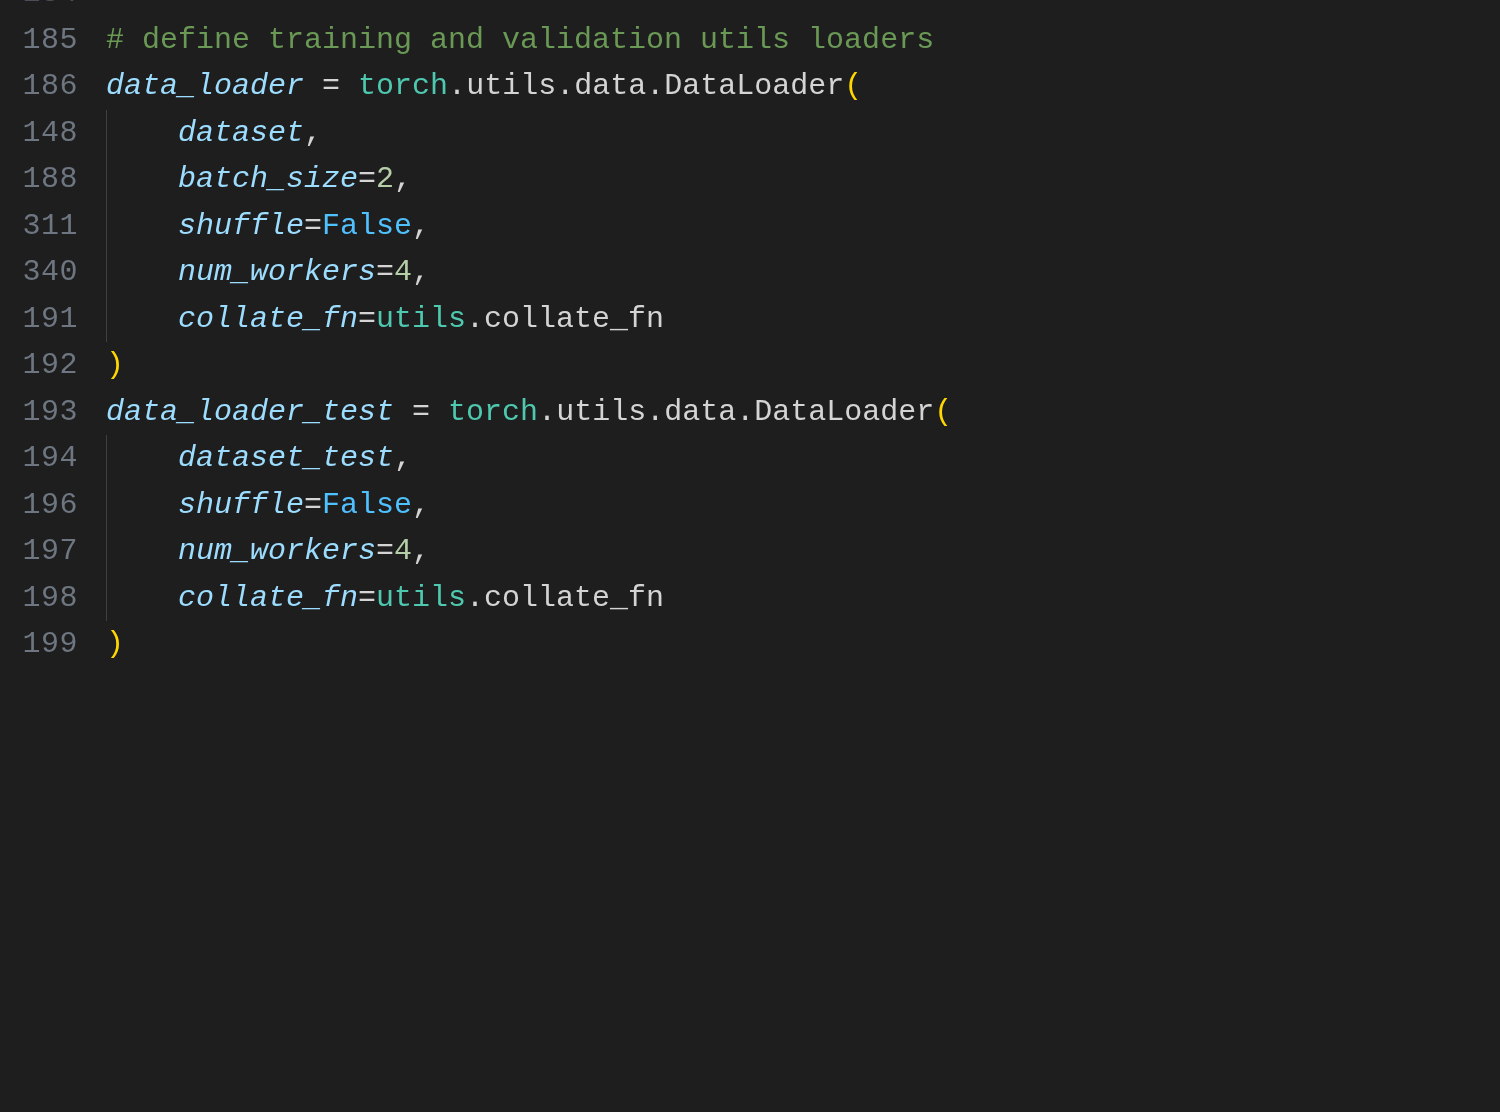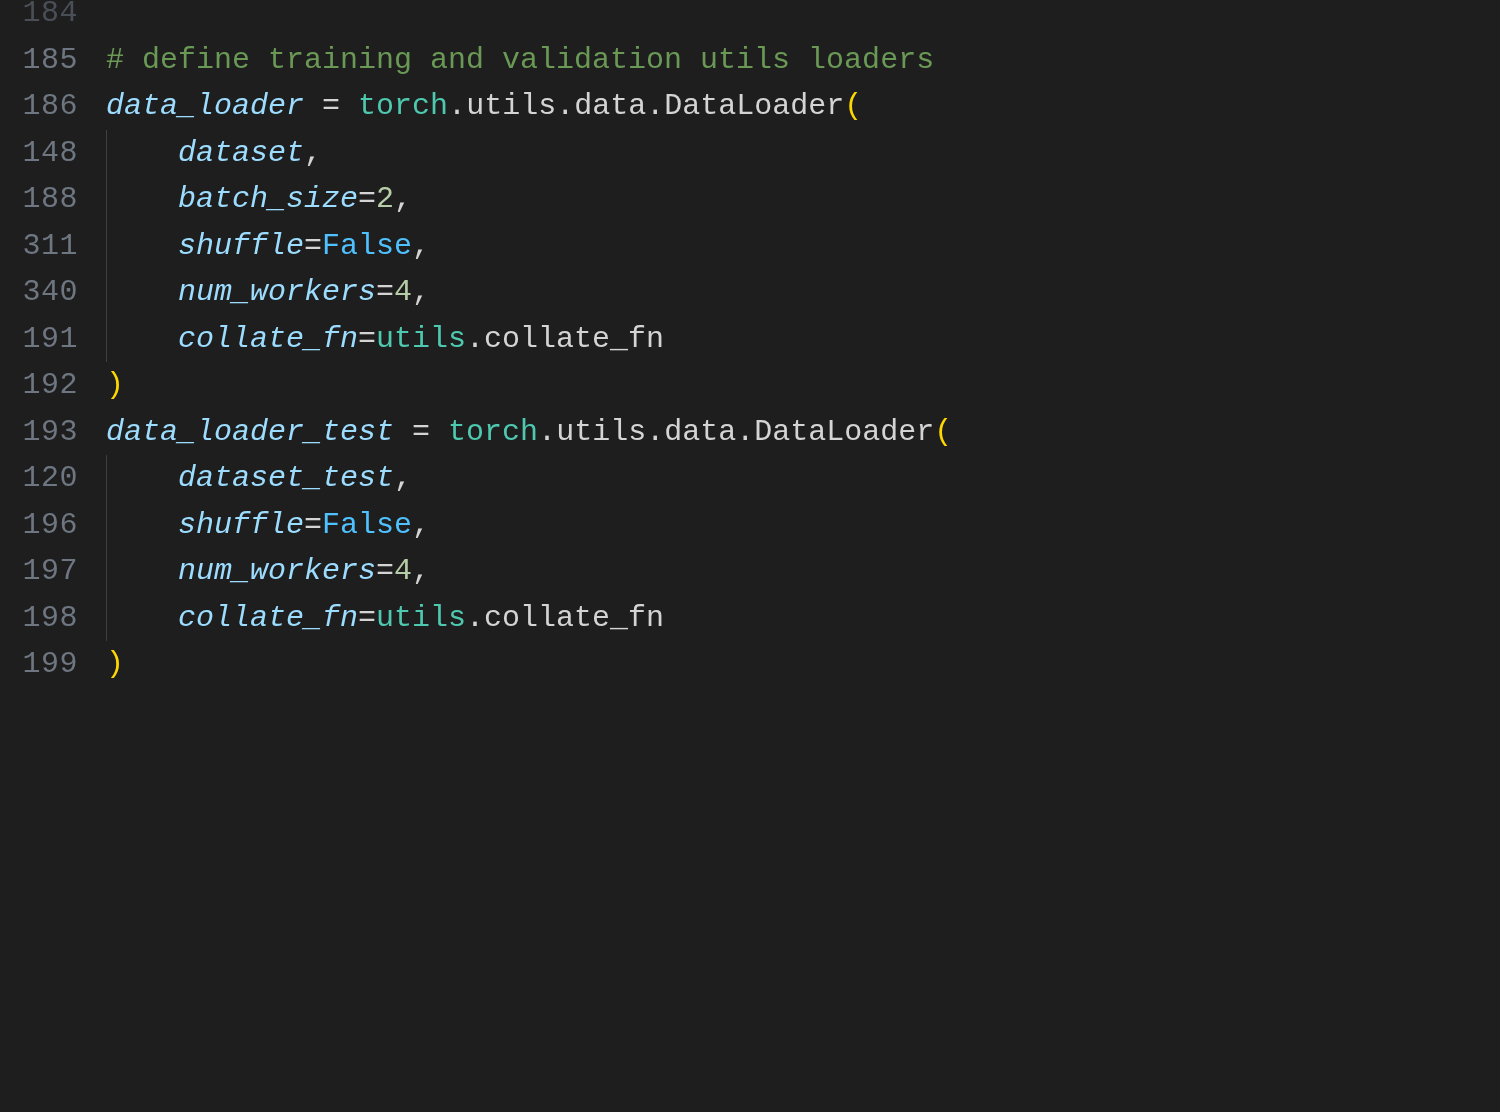--- a/index.html
+++ b/index.html
@@ -27,21 +27,20 @@
     font-size: 30px;
     line-height: 1.55;
     width: 1500px;
     height: 1112px;
     overflow: hidden;
   }
   .editor {
     display: flex;
     flex-direction: column;
     padding-top: 0px;
-    margin-top: 20px;
   }
   .line {
     display: flex;
     align-items: baseline;
     white-space: pre;
   }
   .gutter {
     width: 78px;
     text-align: right;
     padding-right: 28px;
@@ -85,18 +84,18 @@
     <div class="line first-cut"><div class="gutter dim">184</div><div class="code"></div></div>
     <div class="line"><div class="gutter">185</div><div class="code"><span class="c-comment"># define training and validation utils loaders</span></div></div>
     <div class="line"><div class="gutter">186</div><div class="code"><span class="c-ident">data_loader</span><span class="c-plain"> </span><span class="c-punc">=</span><span class="c-plain"> </span><span class="c-module">torch</span><span class="c-punc">.</span><span class="c-plain">utils</span><span class="c-punc">.</span><span class="c-plain">data</span><span class="c-punc">.</span><span class="c-plain">DataLoader</span><span class="c-paren">(</span></div></div>
     <div class="line"><div class="gutter">148</div><div class="code"><span class="guide"></span><span class="c-plain">    </span><span class="c-ident">dataset</span><span class="c-punc">,</span></div></div>
     <div class="line"><div class="gutter">188</div><div class="code"><span class="guide"></span><span class="c-plain">    </span><span class="c-ident">batch_size</span><span class="c-punc">=</span><span class="c-num">2</span><span class="c-punc">,</span></div></div>
     <div class="line"><div class="gutter">311</div><div class="code"><span class="guide"></span><span class="c-plain">    </span><span class="c-ident">shuffle</span><span class="c-punc">=</span><span class="c-const">False</span><span class="c-punc">,</span></div></div>
     <div class="line"><div class="gutter">340</div><div class="code"><span class="guide"></span><span class="c-plain">    </span><span class="c-ident">num_workers</span><span class="c-punc">=</span><span class="c-num">4</span><span class="c-punc">,</span></div></div>
     <div class="line"><div class="gutter">191</div><div class="code"><span class="guide"></span><span class="c-plain">    </span><span class="c-ident">collate_fn</span><span class="c-punc">=</span><span class="c-module">utils</span><span class="c-punc">.</span><span class="c-plain">collate_fn</span></div></div>
     <div class="line"><div class="gutter">192</div><div class="code"><span class="c-paren">)</span></div></div>
     <div class="line"><div class="gutter">193</div><div class="code"><span class="c-ident">data_loader_test</span><span class="c-plain"> </span><span class="c-punc">=</span><span class="c-plain"> </span><span class="c-module">torch</span><span class="c-punc">.</span><span class="c-plain">utils</span><span class="c-punc">.</span><span class="c-plain">data</span><span class="c-punc">.</span><span class="c-plain">DataLoader</span><span class="c-paren">(</span></div></div>
-    <div class="line"><div class="gutter">120</div><div class="code"><span class="guide"></span><span class="c-plain">    </span><span class="c-ident">dataset_test</span><span class="c-punc">,</span></div></div>
+    <div class="line"><div class="gutter">194</div><div class="code"><span class="guide"></span><span class="c-plain">    </span><span class="c-ident">dataset_test</span><span class="c-punc">,</span></div></div>
     <div class="line"><div class="gutter">196</div><div class="code"><span class="guide"></span><span class="c-plain">    </span><span class="c-ident">shuffle</span><span class="c-punc">=</span><span class="c-const">False</span><span class="c-punc">,</span></div></div>
     <div class="line"><div class="gutter">197</div><div class="code"><span class="guide"></span><span class="c-plain">    </span><span class="c-ident">num_workers</span><span class="c-punc">=</span><span class="c-num">4</span><span class="c-punc">,</span></div></div>
     <div class="line"><div class="gutter">198</div><div class="code"><span class="guide"></span><span class="c-plain">    </span><span class="c-ident">collate_fn</span><span class="c-punc">=</span><span class="c-module">utils</span><span class="c-punc">.</span><span class="c-plain">collate_fn</span></div></div>
     <div class="line"><div class="gutter">199</div><div class="code"><span class="c-paren">)</span></div></div>
   </div>
 
 </body></html>

